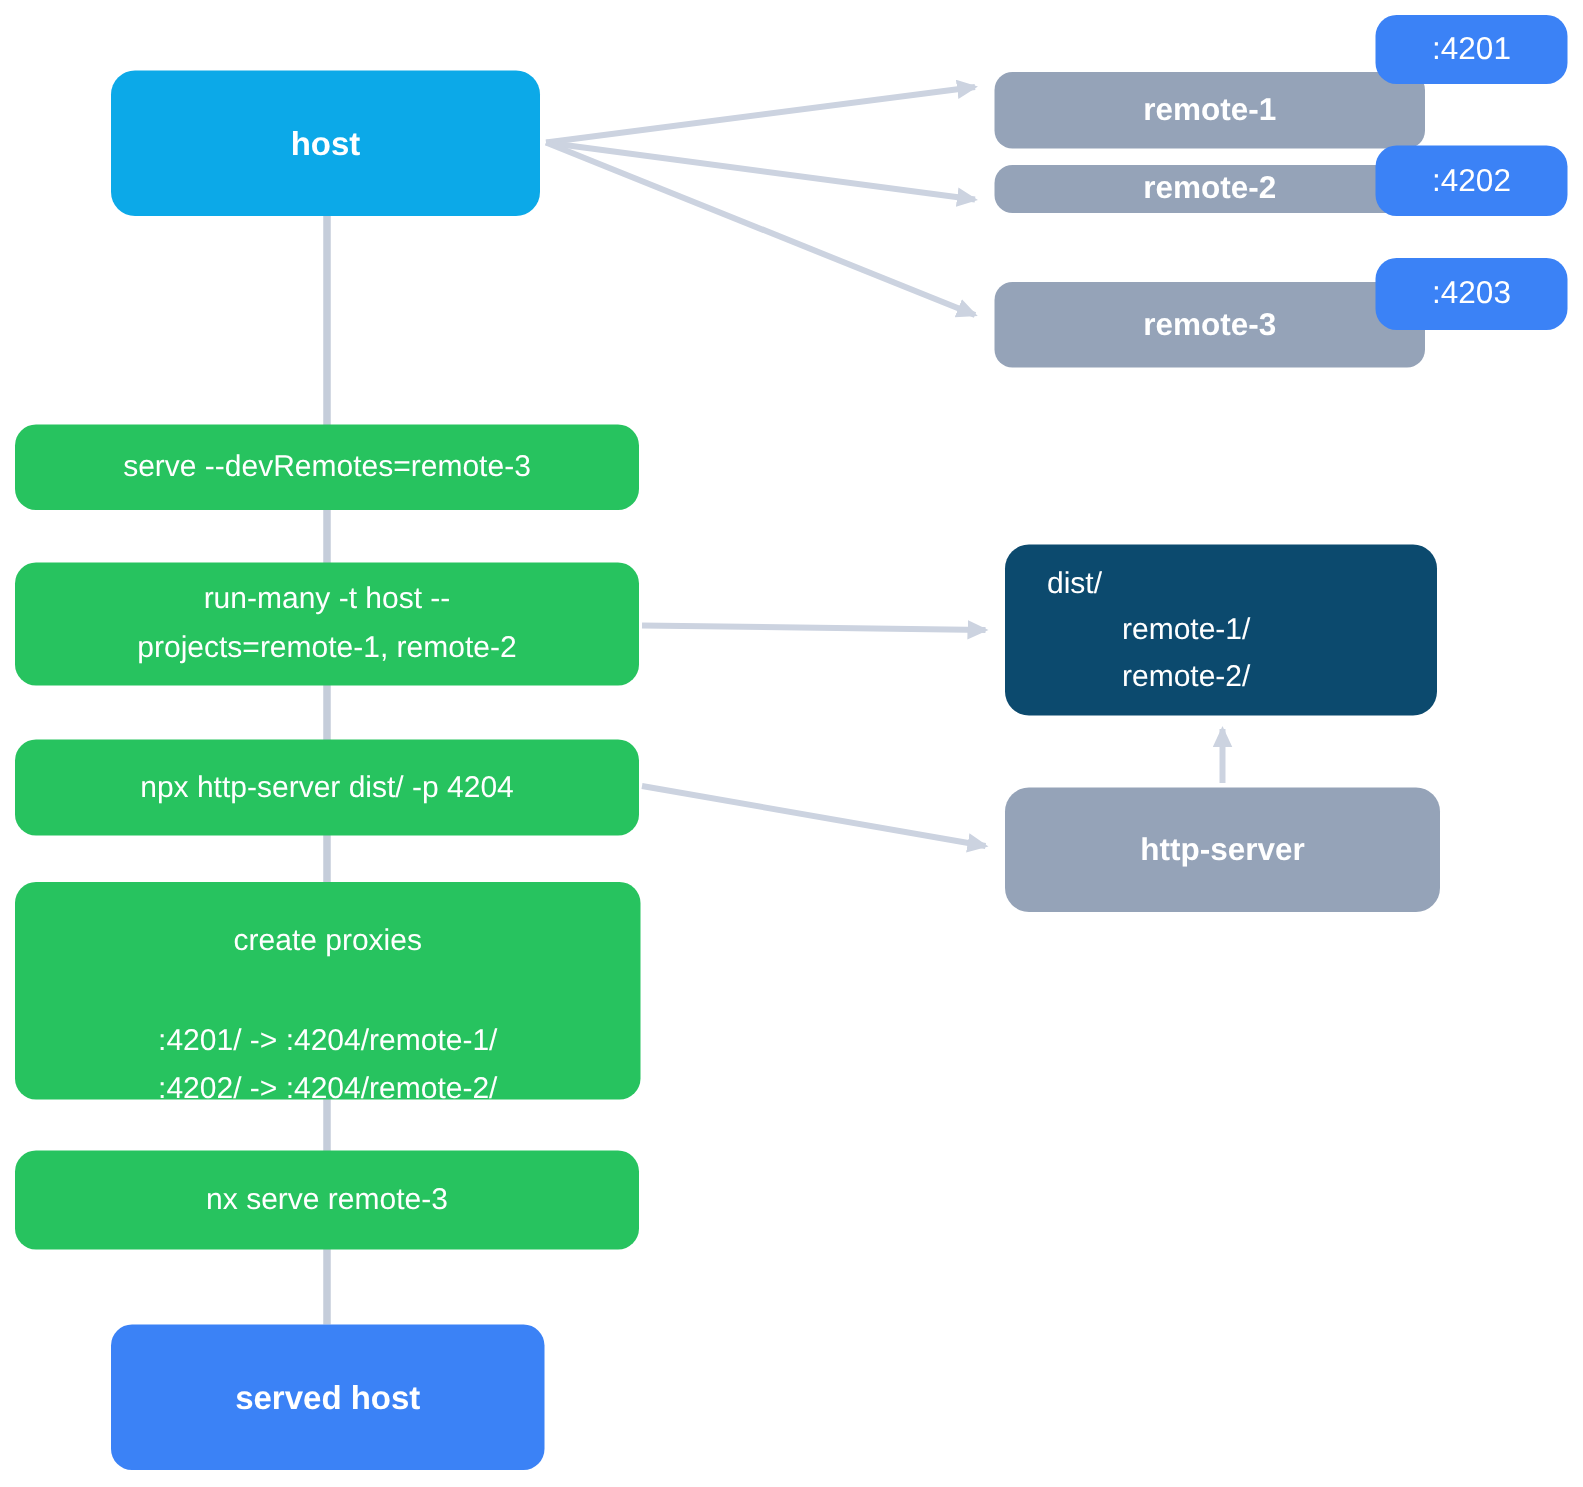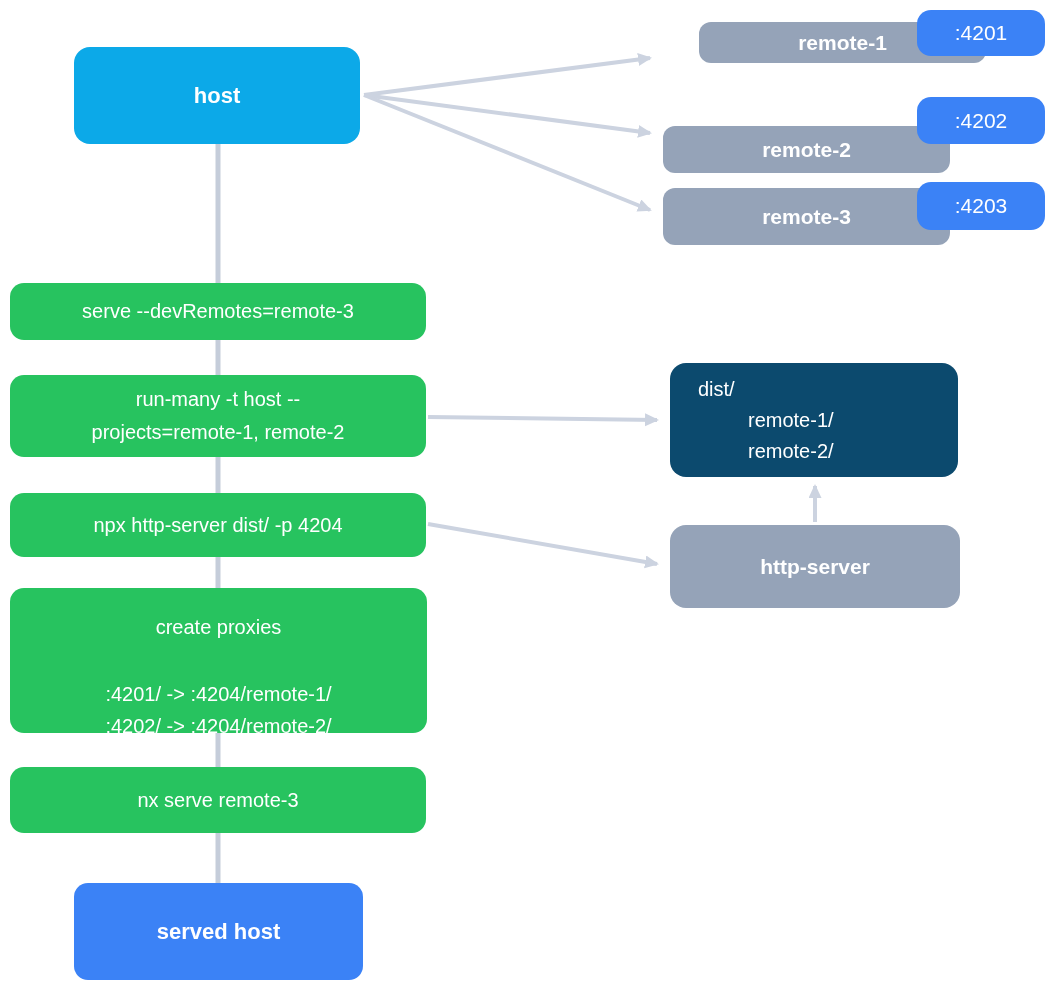--- a/index.html
+++ b/index.html
@@ -25,29 +25,29 @@
     box-sizing: border-box;
     z-index: 1;
   }
 
   
   .host        { left: 74px;  top: 47px;  width: 286px; height: 97px; background: #0ca9e8; border-radius: 16px; font-size: 22px; font-weight: bold; }
   .served-host { left: 74px;  top: 883px; width: 289px; height: 97px; background: #3b82f6; border-radius: 14px; font-size: 22px; font-weight: bold; }
 
   
   .remote   { left: 663px; width: 287px; background: #95a3b8; border-radius: 12px; font-size: 21px; font-weight: bold; }
-  .remote-1 { top: 22px;  height: 41px; margin-left: 36px; }
-  .remote-2 { top: 126px; height: 47px; }
+  .remote-1 { top: 48px;  height: 51px; }
+  .remote-2 { top: 110px; height: 32px; }
   .remote-3 { top: 188px; height: 57px; }
 
   
   .badge   { left: 917px; width: 128px; background: #3b82f6; border-radius: 14px; font-size: 21px; z-index: 2; }
   .badge-1 { top: 10px;  height: 46px; }
   .badge-2 { top: 97px;  height: 47px; }
-  .badge-3 { top: 172px; height: 48px; margin-top: 10px; }
+  .badge-3 { top: 172px; height: 48px; }
 
   
   .step   { left: 10px; width: 416px; background: #27c35f; border-radius: 14px; font-size: 20px; }
   .step-1 { top: 283px; height: 57px; }
   .step-2 { top: 375px; height: 82px; flex-direction: column; line-height: 33px; }
   .step-3 { top: 493px; height: 64px; }
   .step-4 { top: 588px; height: 145px; width: 417px; flex-direction: column; justify-content: flex-start; padding-top: 24px; }
   .step-5 { top: 767px; height: 66px; }
   .proxies-title { line-height: 30px; margin-bottom: 36px; }
   .proxy-line { line-height: 32px; text-align: center; }

